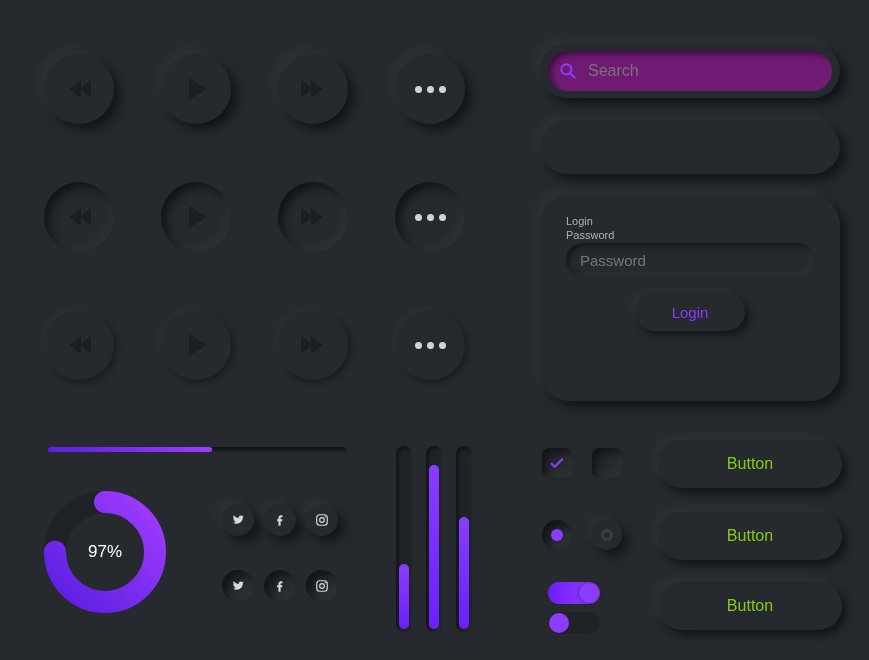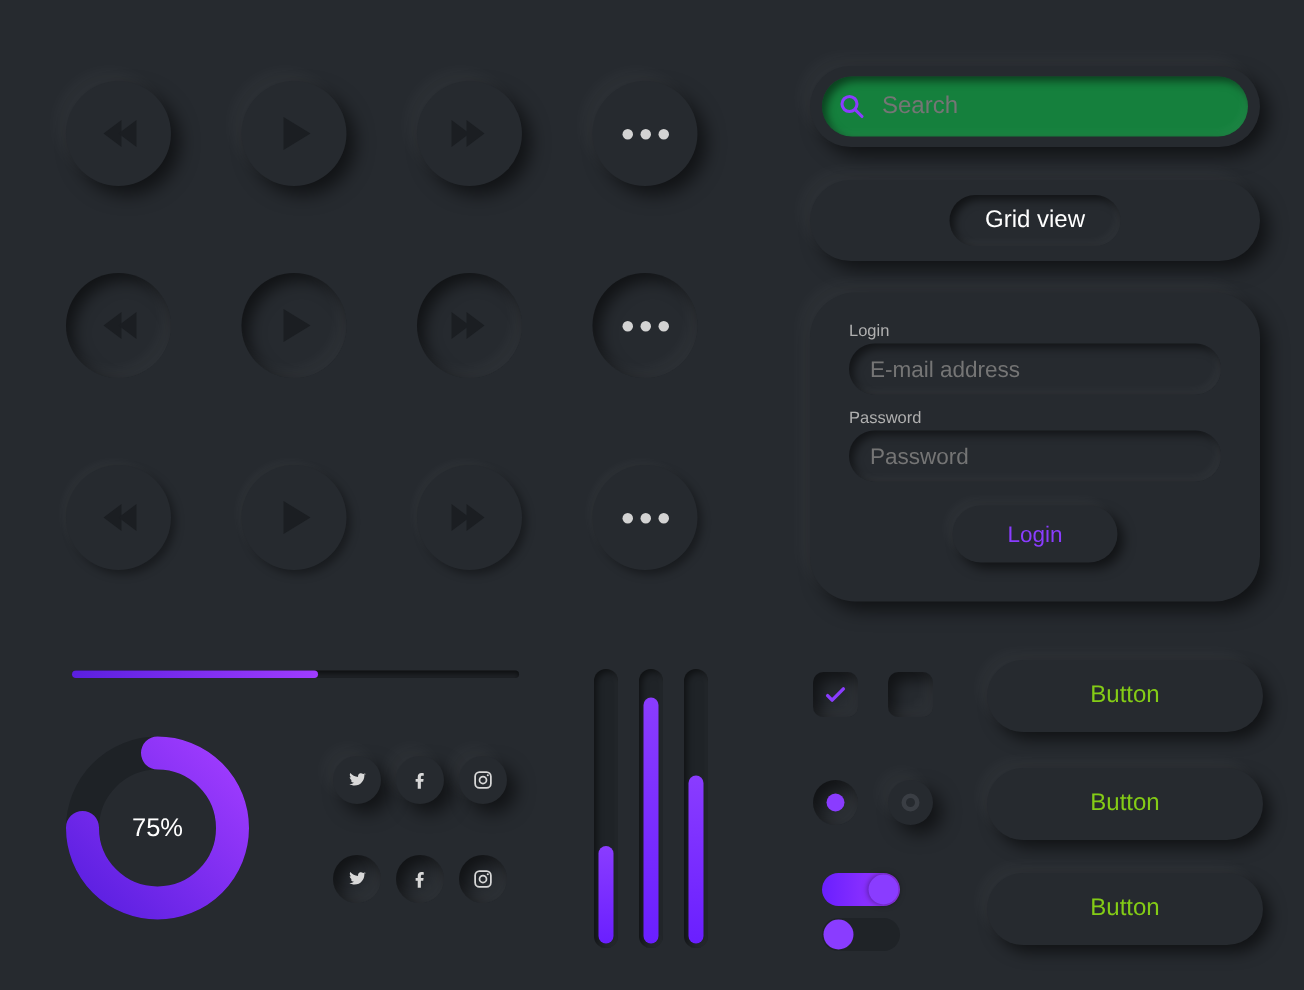--- a/index.html
+++ b/index.html
@@ -30,21 +30,21 @@
 .ico-ffwd span { border-width:9px 0 9px 12px; border-color:transparent transparent transparent #1b1e22; margin-left:-2px;}
 .ico-dots { display:flex; gap:5px; }
 .ico-dots span { width:7px;height:7px;border-radius:50%;background:#d3d3d3; }
 
 .pill {
   position:absolute; border-radius: 40px; background:#262a2f;
   box-shadow: -6px -6px 12px rgba(255,255,255,0.04), 6px 6px 12px rgba(0,0,0,0.55);
 }
 
 .search-wrap { left:540px; top:44px; width:300px; height:54px; display:flex; align-items:center; }
-.search-inner { margin-left:8px; width:284px; height:40px; border-radius:22px; background:#15803d;
+.search-inner { margin-left:8px; width:284px; height:40px; border-radius:22px; background:#701a75;
   box-shadow: inset -3px -3px 6px rgba(255,255,255,0.04), inset 3px 3px 6px rgba(0,0,0,0.5);
   display:flex; align-items:center; padding-left:40px; }
 .search-icon { position:absolute; left:18px; width:20px; height:20px; }
 .search-input { background:transparent; border:none; color:#e0e0e0; font-size:16px; outline:none; width:200px; }
 
 .toggle-wrap { left:540px; top:120px; width:300px; height:54px; display:flex; align-items:center; justify-content:space-around; }
 .seg { font-size:16px; color:#fff; padding:8px 24px; border-radius:22px; cursor:pointer; }
 .seg.active { box-shadow: inset -3px -3px 6px rgba(255,255,255,0.04), inset 3px 3px 6px rgba(0,0,0,0.55); }
 
 .login-panel { position:absolute; left:540px; top:195px; width:300px; height:206px; border-radius:30px; background:#262a2f;
@@ -160,47 +160,45 @@
   <svg class="search-icon" viewBox="0 0 24 24">
       <circle cx="10" cy="10" r="6" stroke="#8a3cff" stroke-width="2.5" fill="none"></circle>
       <line x1="15" y1="15" x2="20" y2="20" stroke="#8a3cff" stroke-width="2.5" stroke-linecap="round"></line>
     </svg>
   <div class="search-inner">
     <input class="search-input" placeholder="Search" style="">
   </div>
 </div>
 
 <div class="pill toggle-wrap">
-  <div class="seg active">Grid view</div>
 </div>
 
 <div class="login-panel">
   <label>Login</label>
-  <input type="text" placeholder="E-mail address" style="">
   <label>Password</label>
   <input type="password" placeholder="Password" style="">
   <div class="login-btn">Login</div>
 </div>
 
 <div class="progress-track">
   <div class="progress-fill" id="pf" style="width: 55%;"></div>
 </div>
 
 <div class="donut-wrap">
   <svg width="130" height="130" viewBox="0 0 130 130">
     <circle cx="65" cy="65" r="50" stroke="#1e2226" stroke-width="22" fill="none"></circle>
     <circle id="donut-arc" cx="65" cy="65" r="50" stroke="url(#g1)" stroke-width="22" fill="none" stroke-linecap="round" transform="rotate(-90 65 65)" stroke-dasharray="314.1592653589793" stroke-dashoffset="78.53981633974483"></circle>
     <defs>
         <linearGradient id="g1" x1="0" y1="0" x2="1" y2="1">
           <stop offset="0%" stop-color="#5a1fe0"></stop>
           <stop offset="100%" stop-color="#a03cff"></stop>
         </linearGradient>
       </defs>
   </svg>
-  <div class="donut-text">75%</div>
+  <div class="donut-text">97%</div>
 </div>
 
 <div class="soc raised" style="left:222px; top:504px;">
     <svg viewBox="0 0 24 24">
       <path d="M22 5.8c-.7.3-1.5.5-2.3.6.8-.5 1.5-1.3 1.8-2.2-.8.5-1.7.8-2.6 1-1.5-1.6-4-1.3-5.2.6-.5.8-.7 1.8-.5 2.7C9.7 8.3 6.5 6.6 4.3 4c-1 1.7-.5 3.9 1.1 5-.6 0-1.2-.2-1.7-.4 0 1.8 1.3 3.4 3 3.8-.5.1-1.1.2-1.7.1.5 1.5 1.9 2.6 3.5 2.6-1.5 1.2-3.4 1.8-5.3 1.6 1.8 1.1 3.9 1.7 6 1.7 7.2 0 11.2-6 11.2-11.2v-.5c.8-.6 1.4-1.3 2-2.1z"></path>
     </svg>
   </div>
 <div class="soc raised" style="left:264px; top:504px;">
     <svg viewBox="0 0 24 24">
       <path d="M13 22v-8h2.7l.4-3.2H13V8.7c0-.9.3-1.6 1.6-1.6h1.7V4.2c-.8-.1-1.7-.2-2.6-.2-2.6 0-4.3 1.6-4.3 4.4v2.4H7v3.2h2.4V22h3.6z"></path>

